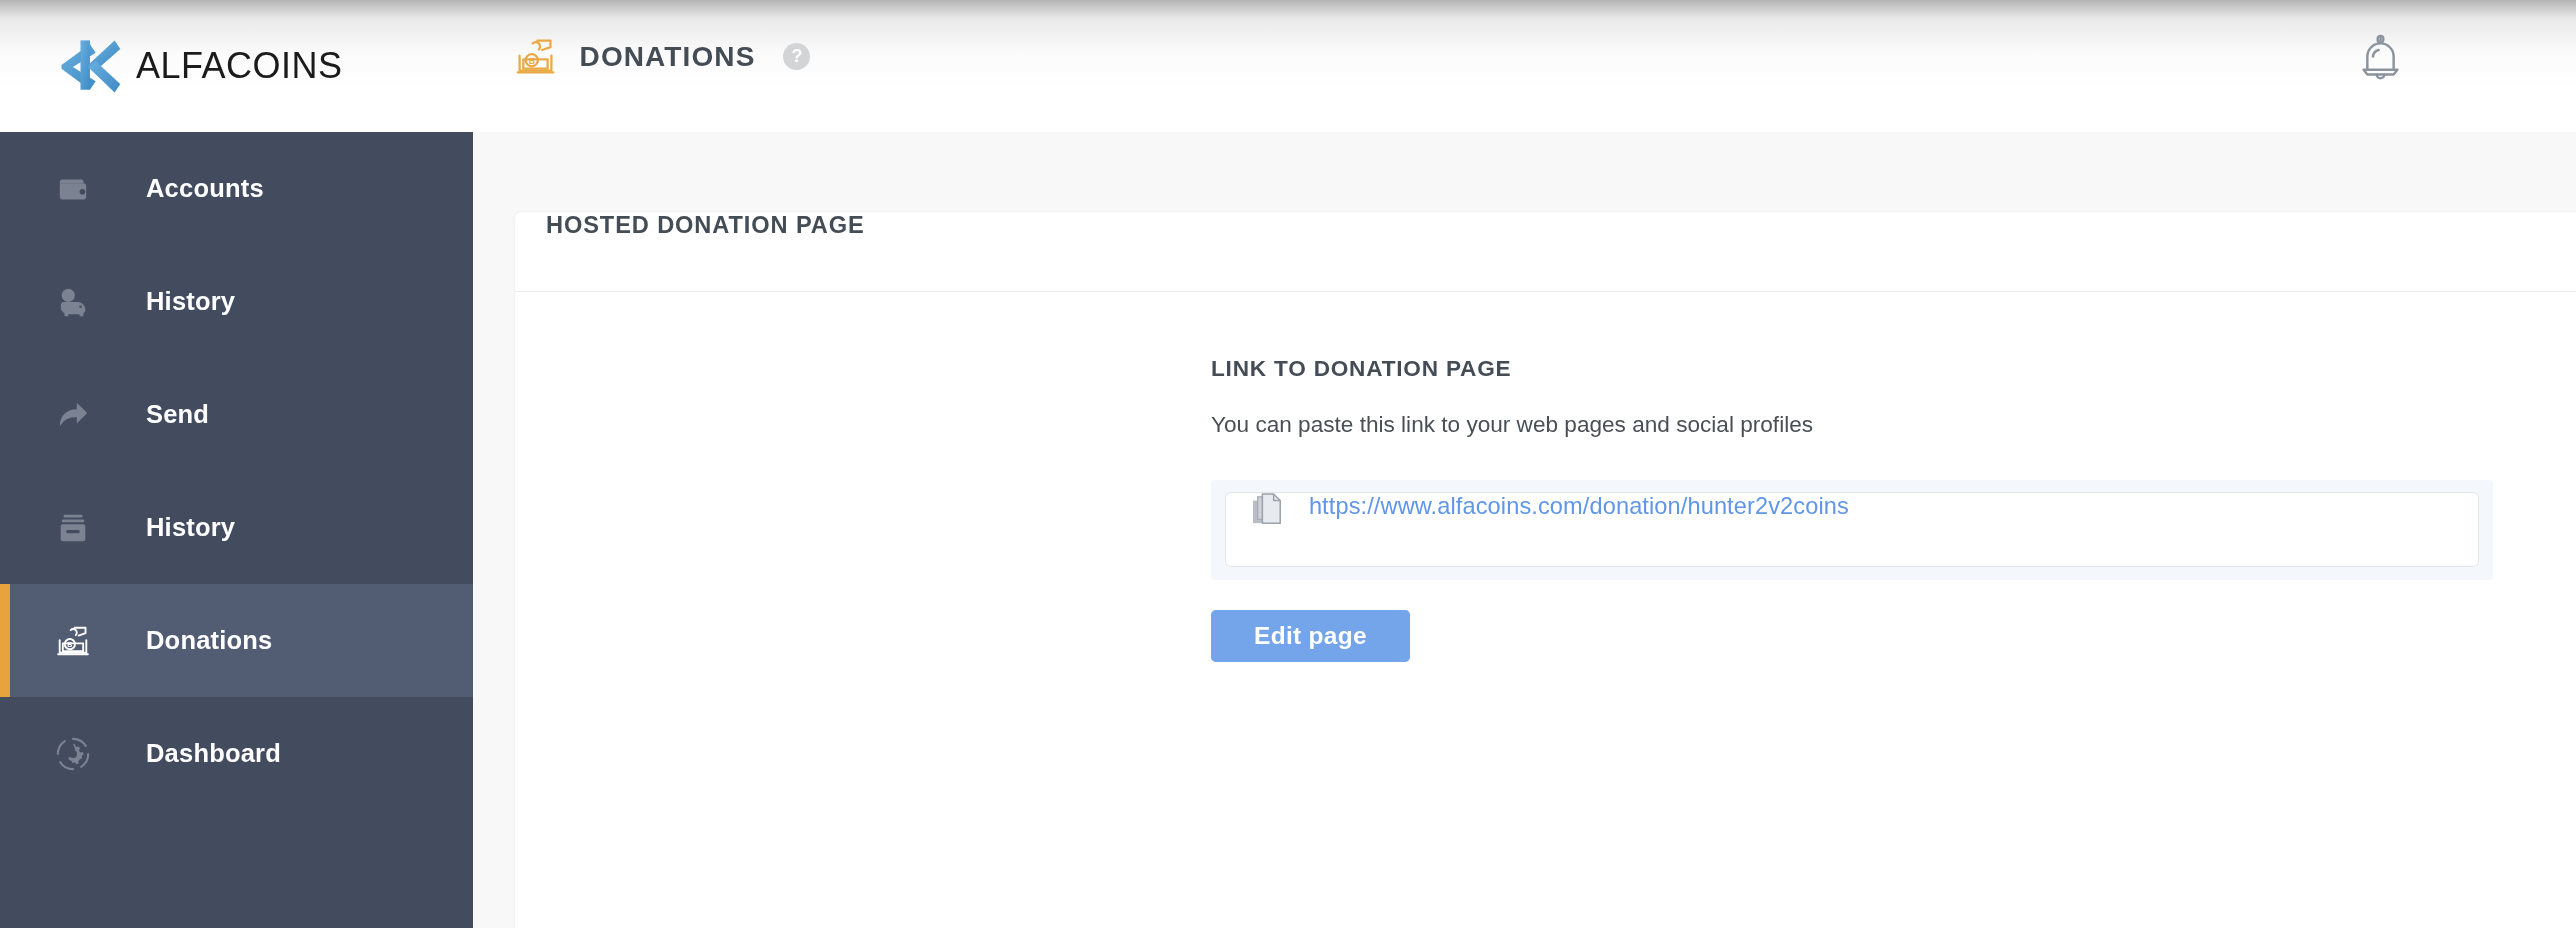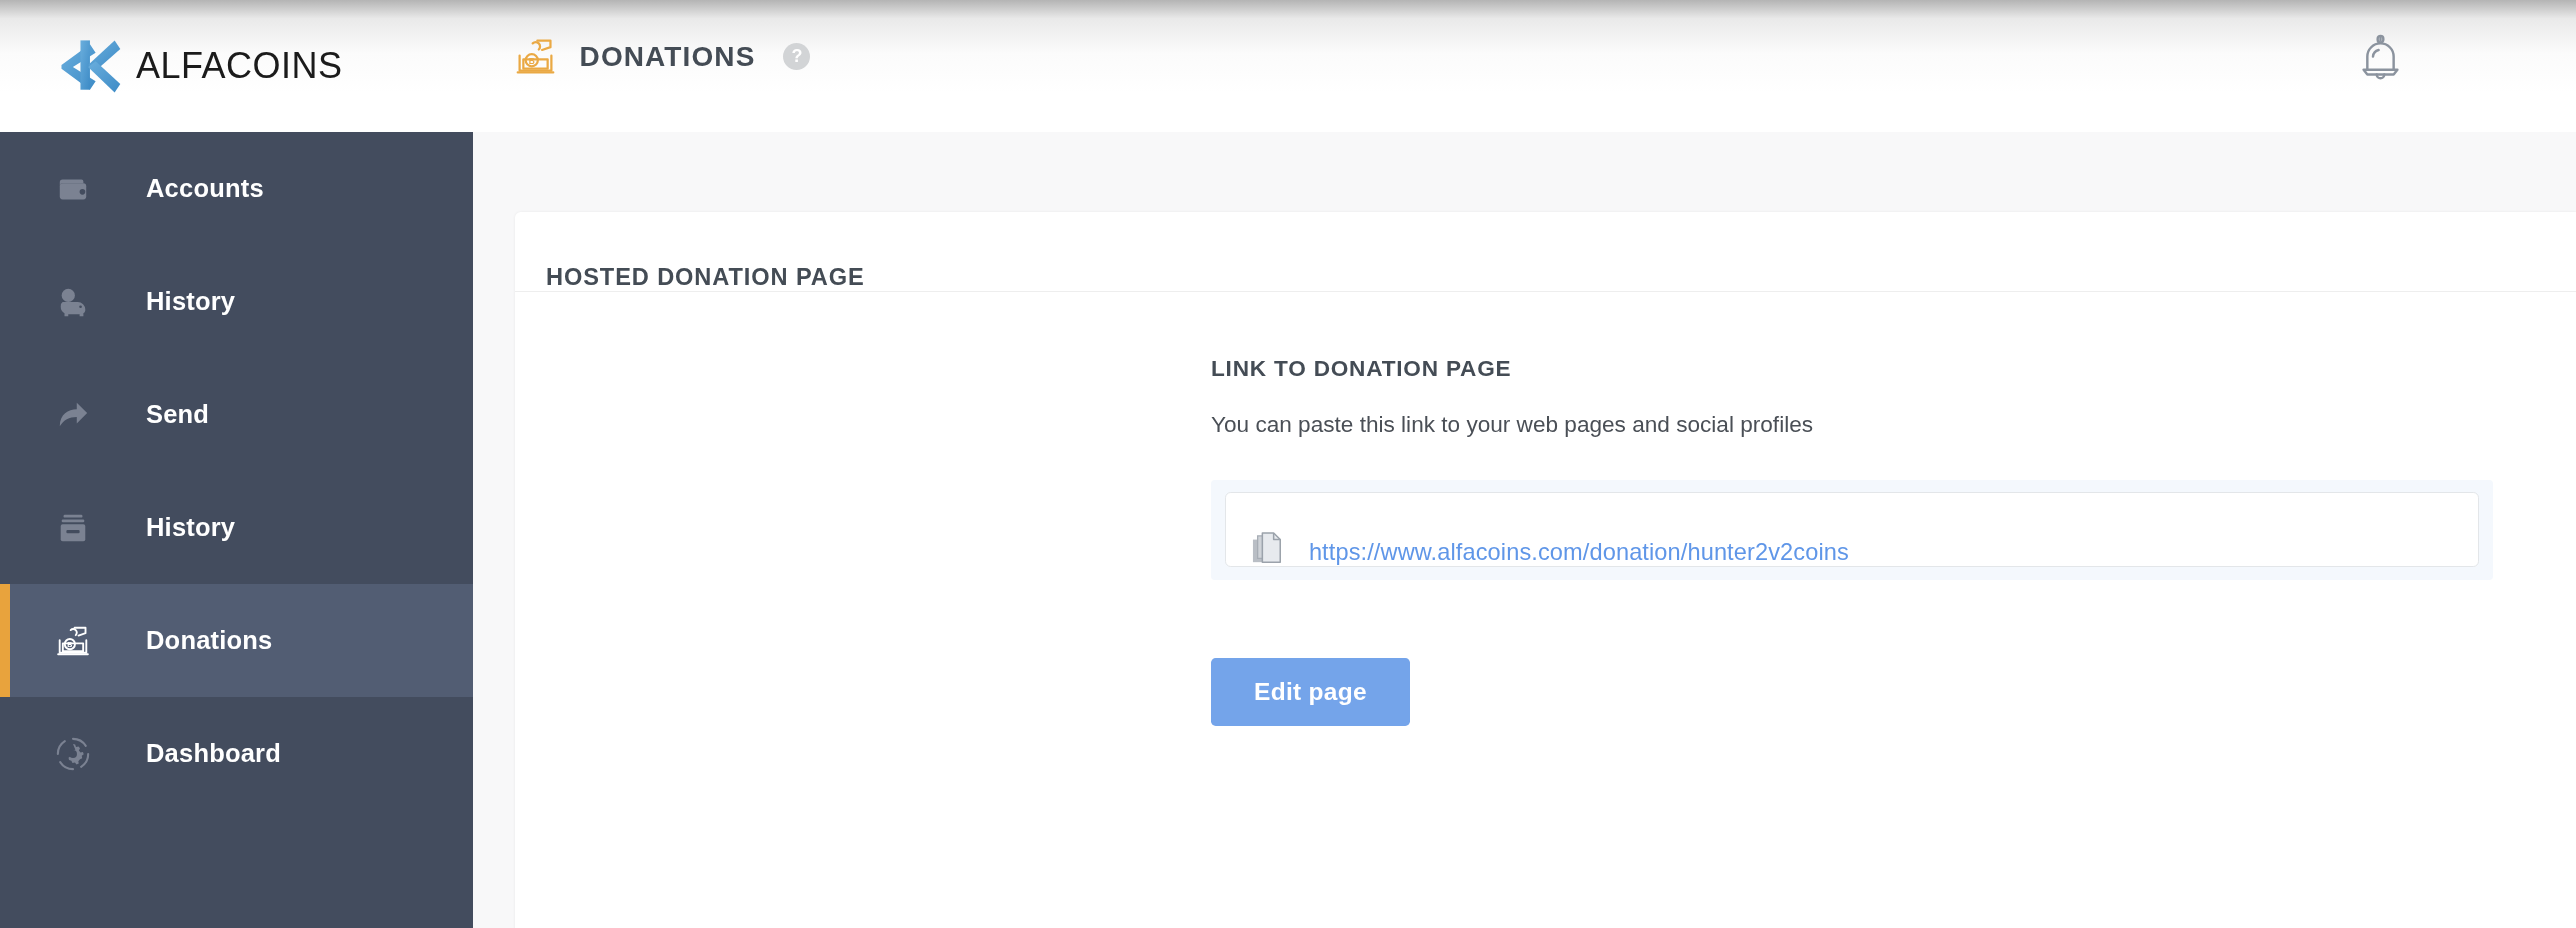--- a/index.html
+++ b/index.html
@@ -147,21 +147,21 @@
     top: 80px;
     right: 0;
     bottom: -38px;
     background: #ffffff;
     border-radius: 5.7px 0 0 0;
     box-shadow: 0 0.9px 2.8px rgba(0,0,0,0.07);
   }
   .card-header {
     height: 80px;
     display: flex;
-    align-items: flex-end;
+    align-items: flex-start;
     padding-left: 31px;
     border-bottom: 0.9px solid #eeeeee;
   }
   .card-title {
     font-size: 23.6px;
     font-weight: bold;
     letter-spacing: 0.9px;
     color: #444c55;
   }
 
@@ -191,37 +191,37 @@
     background: #f4f8fd;
     border-radius: 3.8px;
     padding: 12.3px 14px;
   }
   .link-inner {
     background: #ffffff;
     border: 0.9px solid #e3e6e9;
     border-radius: 5.7px;
     height: 75px;
     display: flex;
-    align-items: flex-end;
+    align-items: flex-start;
     padding-left: 26.4px;
   }
   .copy-icon { width: 32px; height: 34px; flex: none; }
   .link-url {
     margin-left: 24.5px;
     font-size: 23.6px;
     color: #5f96e8;
     letter-spacing: 0.1px;
   }
 
   .edit-btn {
-    margin-top: 78px;
+    margin-top: 30px;
     display: inline-flex;
     align-items: center;
     justify-content: center;
-    height: 68px;
+    height: 52px;
     padding: 0 43px;
     background: #74a4ea;
     border: none;
     border-radius: 4.7px;
     color: #ffffff;
     font-family: "Liberation Sans", "DejaVu Sans", sans-serif;
     font-size: 24.5px;
     font-weight: bold;
     letter-spacing: 0.3px;
     cursor: pointer;

